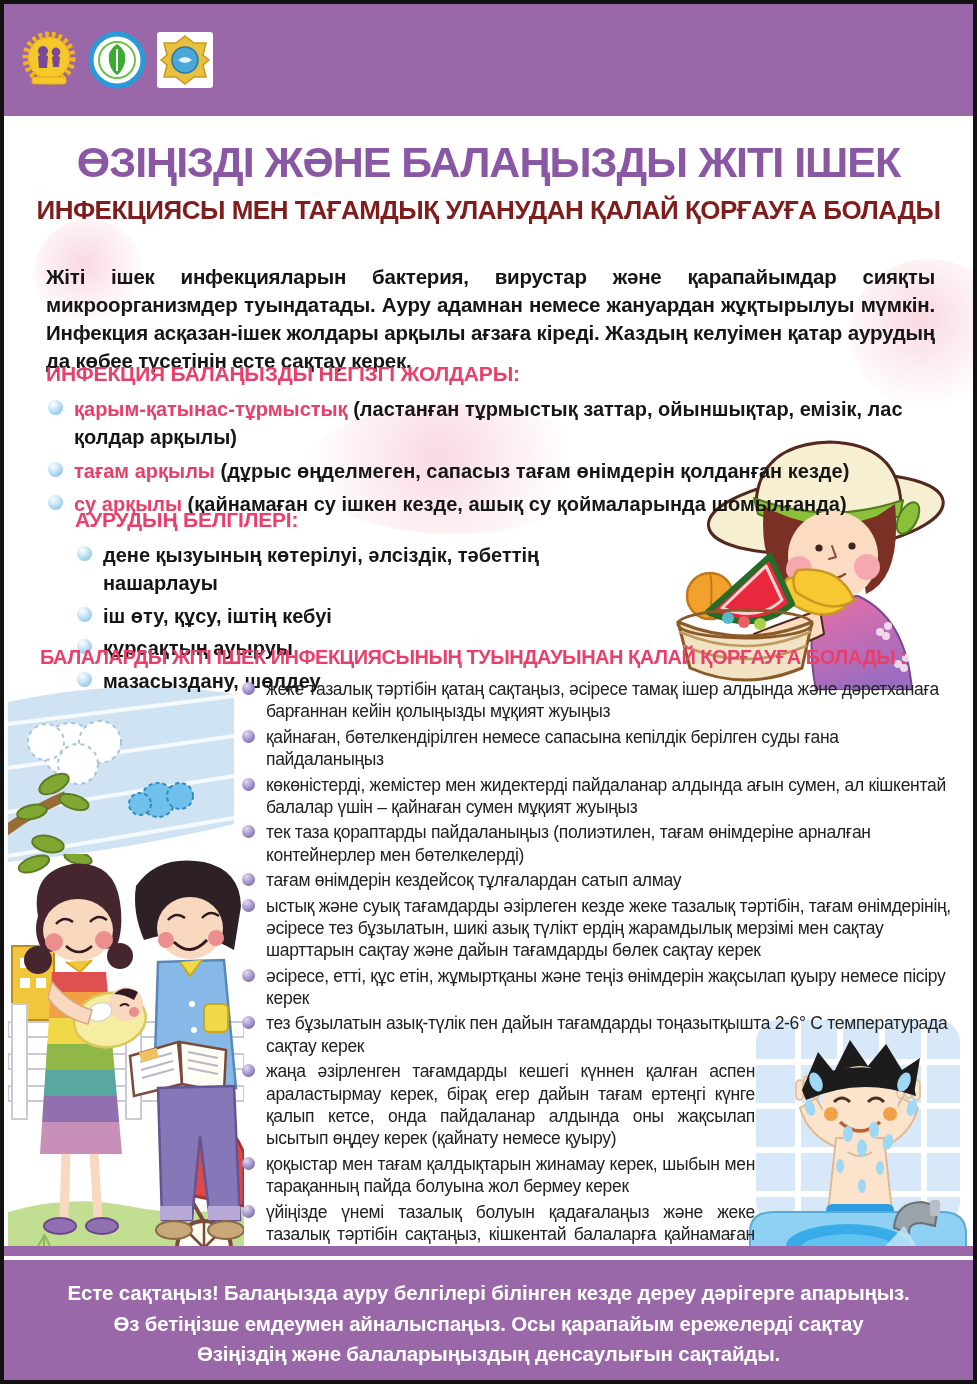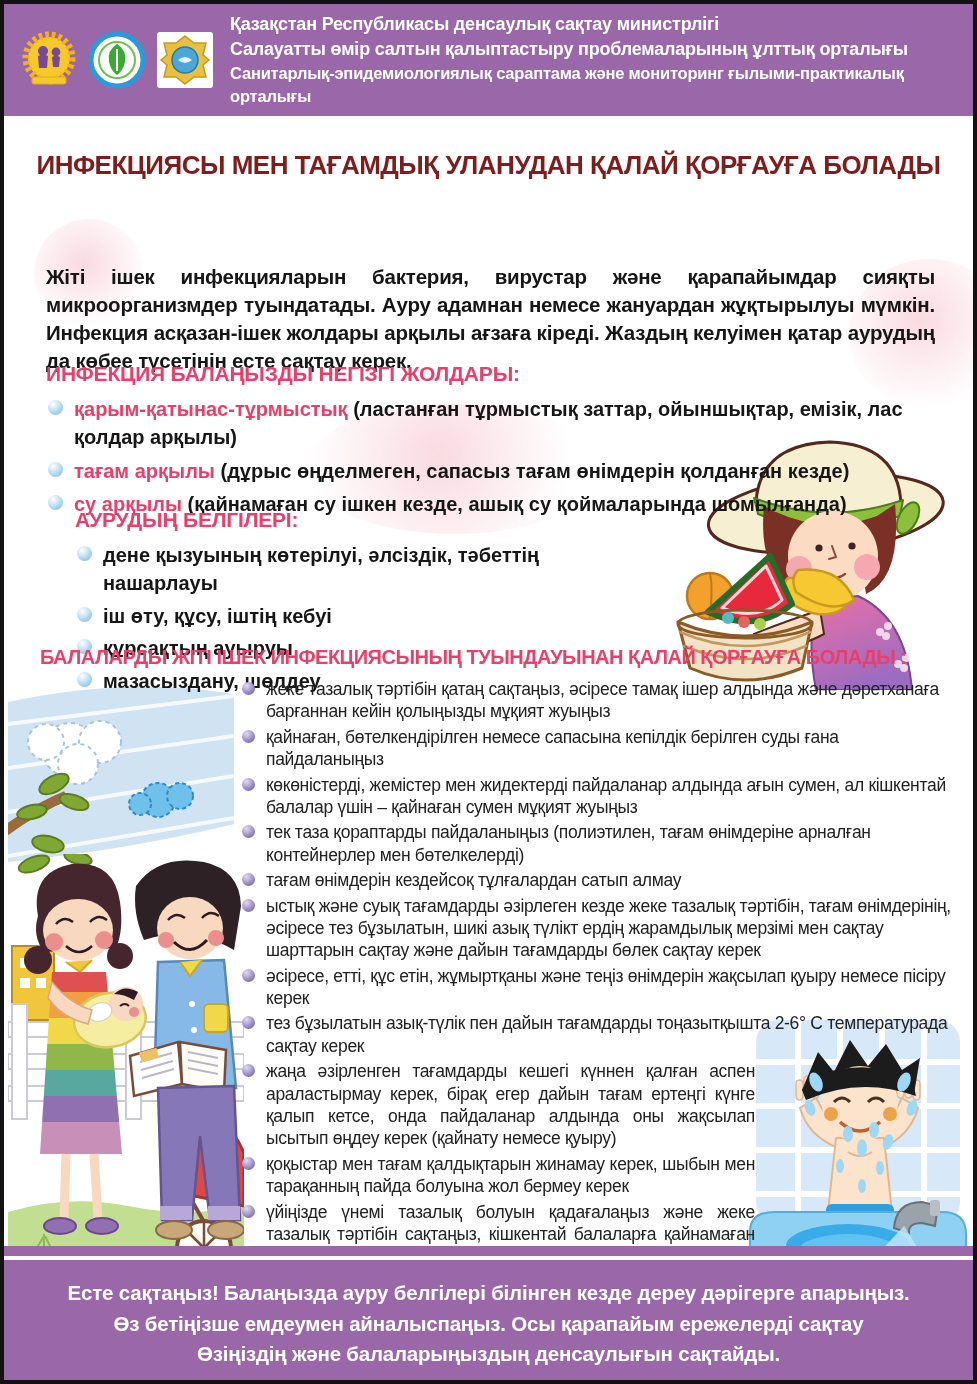--- a/index.html
+++ b/index.html
@@ -94,28 +94,24 @@
         <path d="M29 13 q10 6 8 18 q-2 9 -8 13 q-6 -4 -8 -13 q-2 -12 8 -18Z" fill="#3aaa35"></path>
         <path d="M29 18 l0 22" stroke="#ffffff" stroke-width="2"></path>
       </svg>
       <svg class="logo" viewBox="0 0 58 58">
         <rect x="1" y="1" width="56" height="56" rx="3" fill="#ffffff"></rect>
         <path d="M29 5 L38 12 L50 12 L47 24 L53 29 L47 34 L50 46 L38 46 L29 53 L20 46 L8 46 L11 34 L5 29 L11 24 L8 12 L20 12 Z" fill="#e8c040" stroke="#c89820" stroke-width="1.5"></path>
         <circle cx="29" cy="29" r="13" fill="#4aa8d8" stroke="#2a78a8" stroke-width="1.5"></circle>
         <path d="M22 29 q7 -6 14 0 q-7 6 -14 0Z" fill="#ffffff" opacity="0.85"></path>
       </svg>
     </div>
-    <div class="org-lines">
-      <div class="org-line l1">Қазақстан Республикасы денсаулық сақтау министрлігі</div>
-      <div class="org-line l2">Салауатты өмір салтын қалыптастыру проблемаларының ұлттық орталығы</div>
-      <div class="org-line l3">Санитарлық-эпидемиологиялық сараптама және мониторинг ғылыми-практикалық орталығы</div>
-    </div>
   </header>
 
   <div class="title">
+    <div class="t1">ӨЗІҢІЗДІ ЖӘНЕ БАЛАҢЫЗДЫ ЖІТІ ІШЕК</div>
     <div class="t2">ИНФЕКЦИЯСЫ МЕН ТАҒАМДЫҚ УЛАНУДАН ҚАЛАЙ ҚОРҒАУҒА БОЛАДЫ</div>
   </div>
 
   <p class="intro">Жіті ішек инфекцияларын бактерия, вирустар және қарапайымдар сияқты микроорганизмдер туындатады. Ауру адамнан немесе жануардан жұқтырылуы мүмкін. Инфекция асқазан-ішек жолдары арқылы ағзаға кіреді. Жаздың келуімен қатар аурудың да көбее түсетінін есте сақтау керек.</p>
 
   <section class="sec" id="sec-trans">
     <h2 class="sec-h">ИНФЕКЦИЯ БАЛАҢЫЗДЫ НЕГІЗГІ ЖОЛДАРЫ:</h2>
     <ul class="blist trans-list">
 
         <li>

